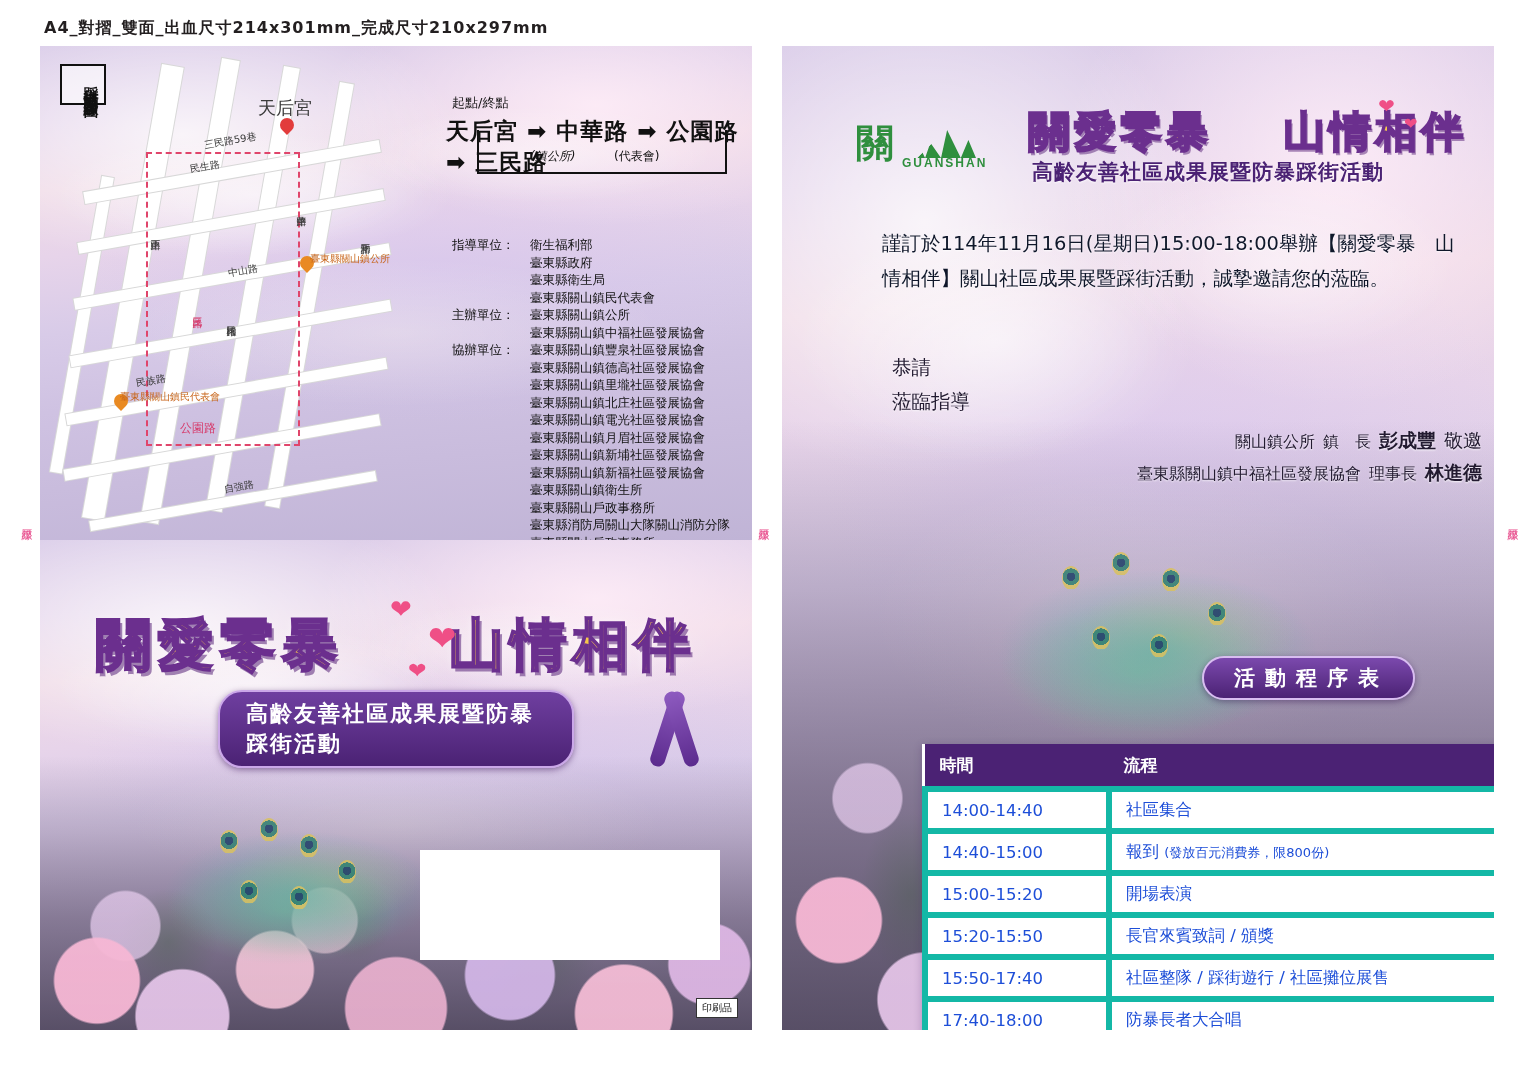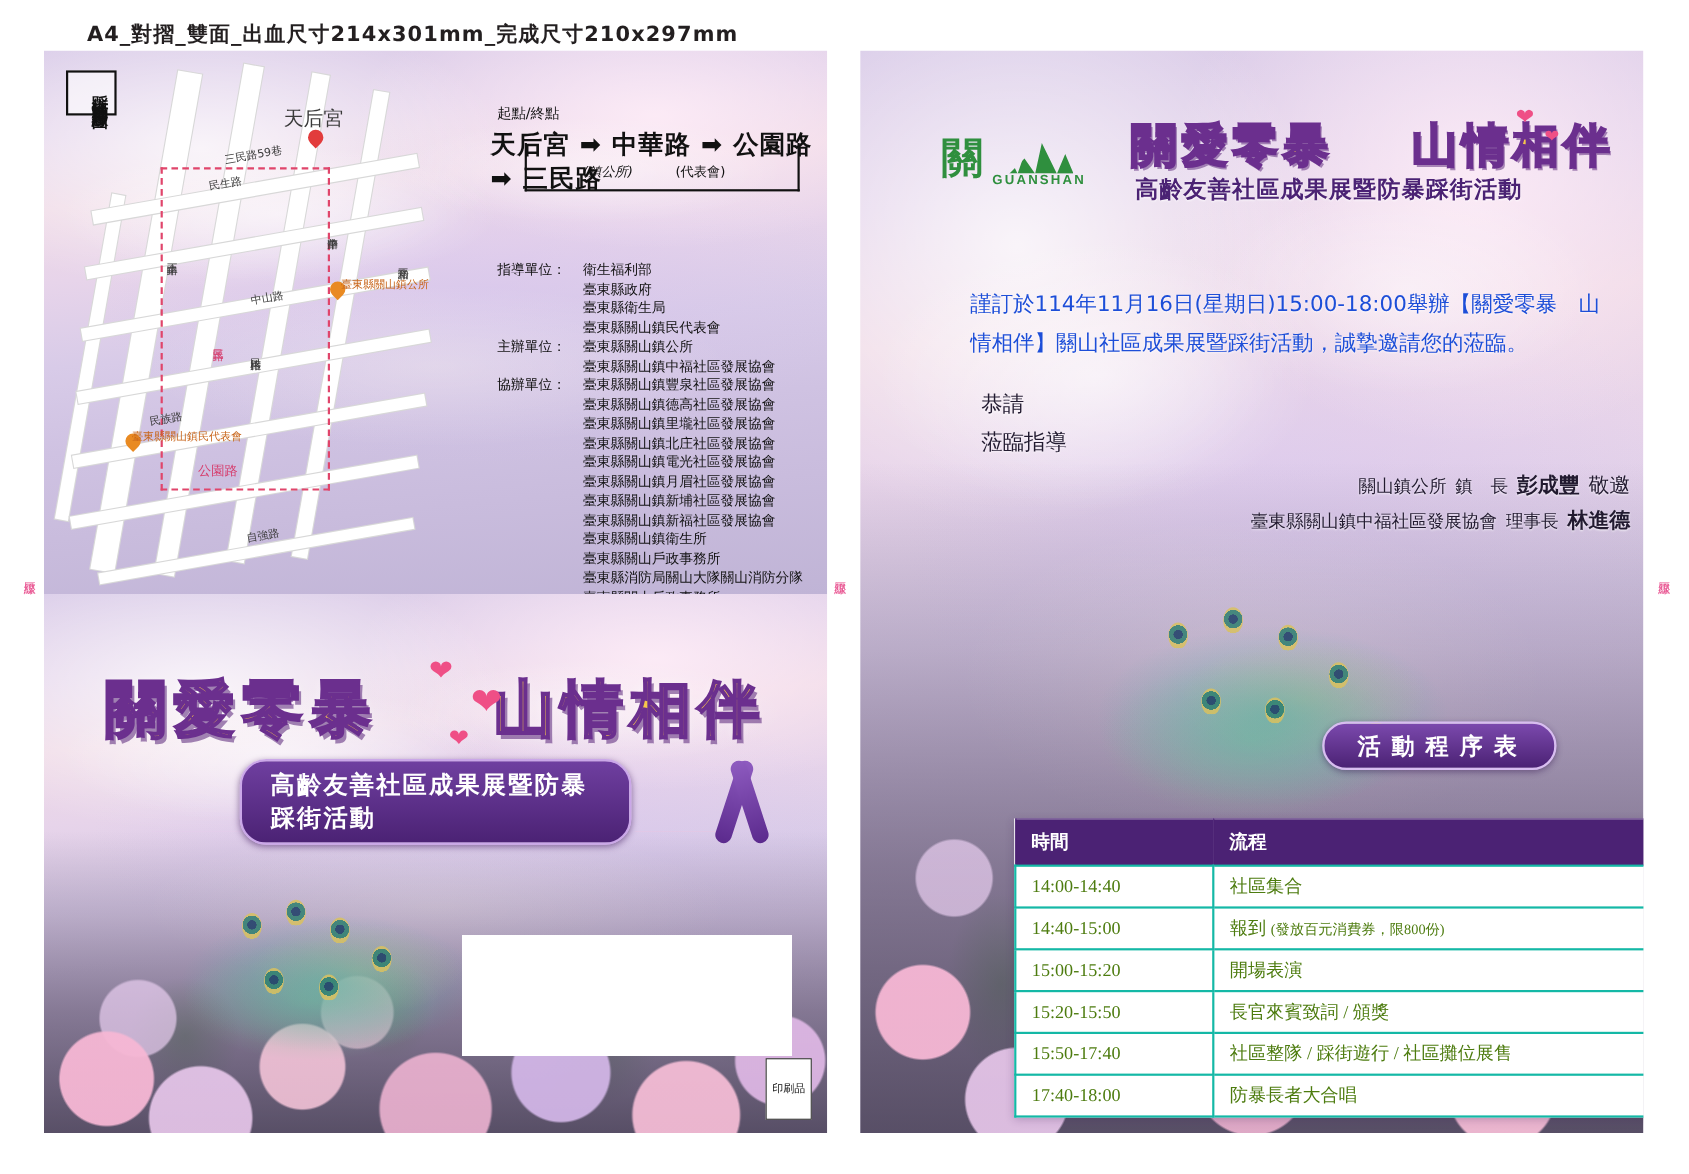--- a/index.html
+++ b/index.html
@@ -3,23 +3,22 @@
 <meta charset="utf-8">
 <style>
   html,body{margin:0;padding:0;}
   body{
     width:1535px;height:1067px;background:#ffffff;
     font-family:"Liberation Sans","DejaVu Sans",sans-serif;
     overflow:hidden;position:relative;
   }
   .spec-line{
     position:absolute;left:44px;top:18px;
-    font-size:19px;letter-spacing:1px;color:#231f20;font-weight:bold;
+    font-size:16px;letter-spacing:1px;color:#231f20;font-weight:bold;
     font-family:"DejaVu Sans",sans-serif;
-    margin-left:35px;
   }
   
   .foldmark{
     position:absolute;font-size:11px;line-height:12px;color:#e8518f;
     writing-mode:vertical-rl;letter-spacing:1px;font-family:"DejaVu Sans",sans-serif;
   }
   .panel{
     position:absolute;overflow:hidden;
   }
   
@@ -132,21 +131,21 @@
     font-size:28px;font-style:italic;font-weight:bold;letter-spacing:2px;
     color:#ffffff;text-shadow:1px 2px 3px rgba(70,40,100,.7);
     font-family:"Liberation Serif",serif;
     margin-top:36px;
   }
   .addr-box{
     position:absolute;left:380px;top:310px;width:300px;height:110px;background:#fff;
   }
   .print-badge{
     position:absolute;right:14px;bottom:12px;border:1px solid #333;background:#fff;
-    font-size:10px;padding:20px 5px;color:#111;font-family:"DejaVu Sans",sans-serif;
+    font-size:10px;padding:2px 5px;color:#111;font-family:"DejaVu Sans",sans-serif;
   }
   
   .logo-guanshan{position:absolute;left:74px;top:66px;width:120px;height:64px;}
   .logo-char{
     position:absolute;left:0;top:6px;font-size:38px;font-weight:bold;color:#2f8f3e;
     font-family:"DejaVu Serif",serif;
   }
   .logo-mtn{
     position:absolute;left:44px;top:6px;width:76px;height:40px;
     background:
@@ -170,24 +169,23 @@
   }
   .head-title .gap{display:inline-block;width:34px;}
   .head-sub{
     position:absolute;left:250px;top:112px;
     font-size:21px;font-weight:bold;color:#4b2274;letter-spacing:1px;
     font-family:"DejaVu Sans",sans-serif;
     text-shadow:0 1px 2px rgba(255,255,255,.9);
   }
   .body-text{
     position:absolute;left:100px;top:180px;width:590px;
-    font-size:19.5px;line-height:35px;color:#1d4ed8;
+    font-size:19.5px;line-height:35px;color:#0f172a;
     font-family:"DejaVu Sans",sans-serif;
     text-shadow:0 1px 2px rgba(255,255,255,.8);
-    margin-top:33px;
   }
   .salute{
     position:absolute;left:110px;top:305px;font-size:19.5px;line-height:34px;color:#221a30;
     font-family:"DejaVu Sans",sans-serif;text-shadow:0 1px 2px rgba(255,255,255,.8);
   }
   .signers{
     position:absolute;left:180px;top:382px;width:520px;font-size:16px;color:#221a30;
     font-family:"DejaVu Sans",sans-serif;text-shadow:0 1px 2px rgba(255,255,255,.85);
   }
   .sign-row{display:flex;justify-content:flex-end;align-items:baseline;gap:8px;margin-bottom:6px;}
@@ -205,21 +203,21 @@
   table.sched{
     position:absolute;left:140px;top:698px;width:580px;border-collapse:collapse;
     font-family:"DejaVu Sans",sans-serif;background:#fff;
     box-shadow:0 2px 8px rgba(60,30,90,.28);
   }
   table.sched th{
     background:#4b2274;color:#fff;font-size:17px;font-weight:bold;
     text-align:left;padding:9px 14px;border:1px solid #4b2274;
   }
   table.sched td{
-    font-size:16.5px;color:#4d7c0f;padding:7px 14px;border:2px solid #14b8a6;background:#fff;font-family:Liberation Serif, serif;
+    font-size:16.5px;color:#1d4ed8;padding:7px 14px;border:6px solid #14b8a6;background:#fff;
   }
   table.sched td.time{width:150px;white-space:nowrap;}
   .small{font-size:13px;}
 </style>
 </head>
 <body>
 
 <div class="spec-line">A4_對摺_雙面_出血尺寸214x301mm_完成尺寸210x297mm</div>
 
 <div class="foldmark" style="left:20px;top:520px;">壓線</div>

